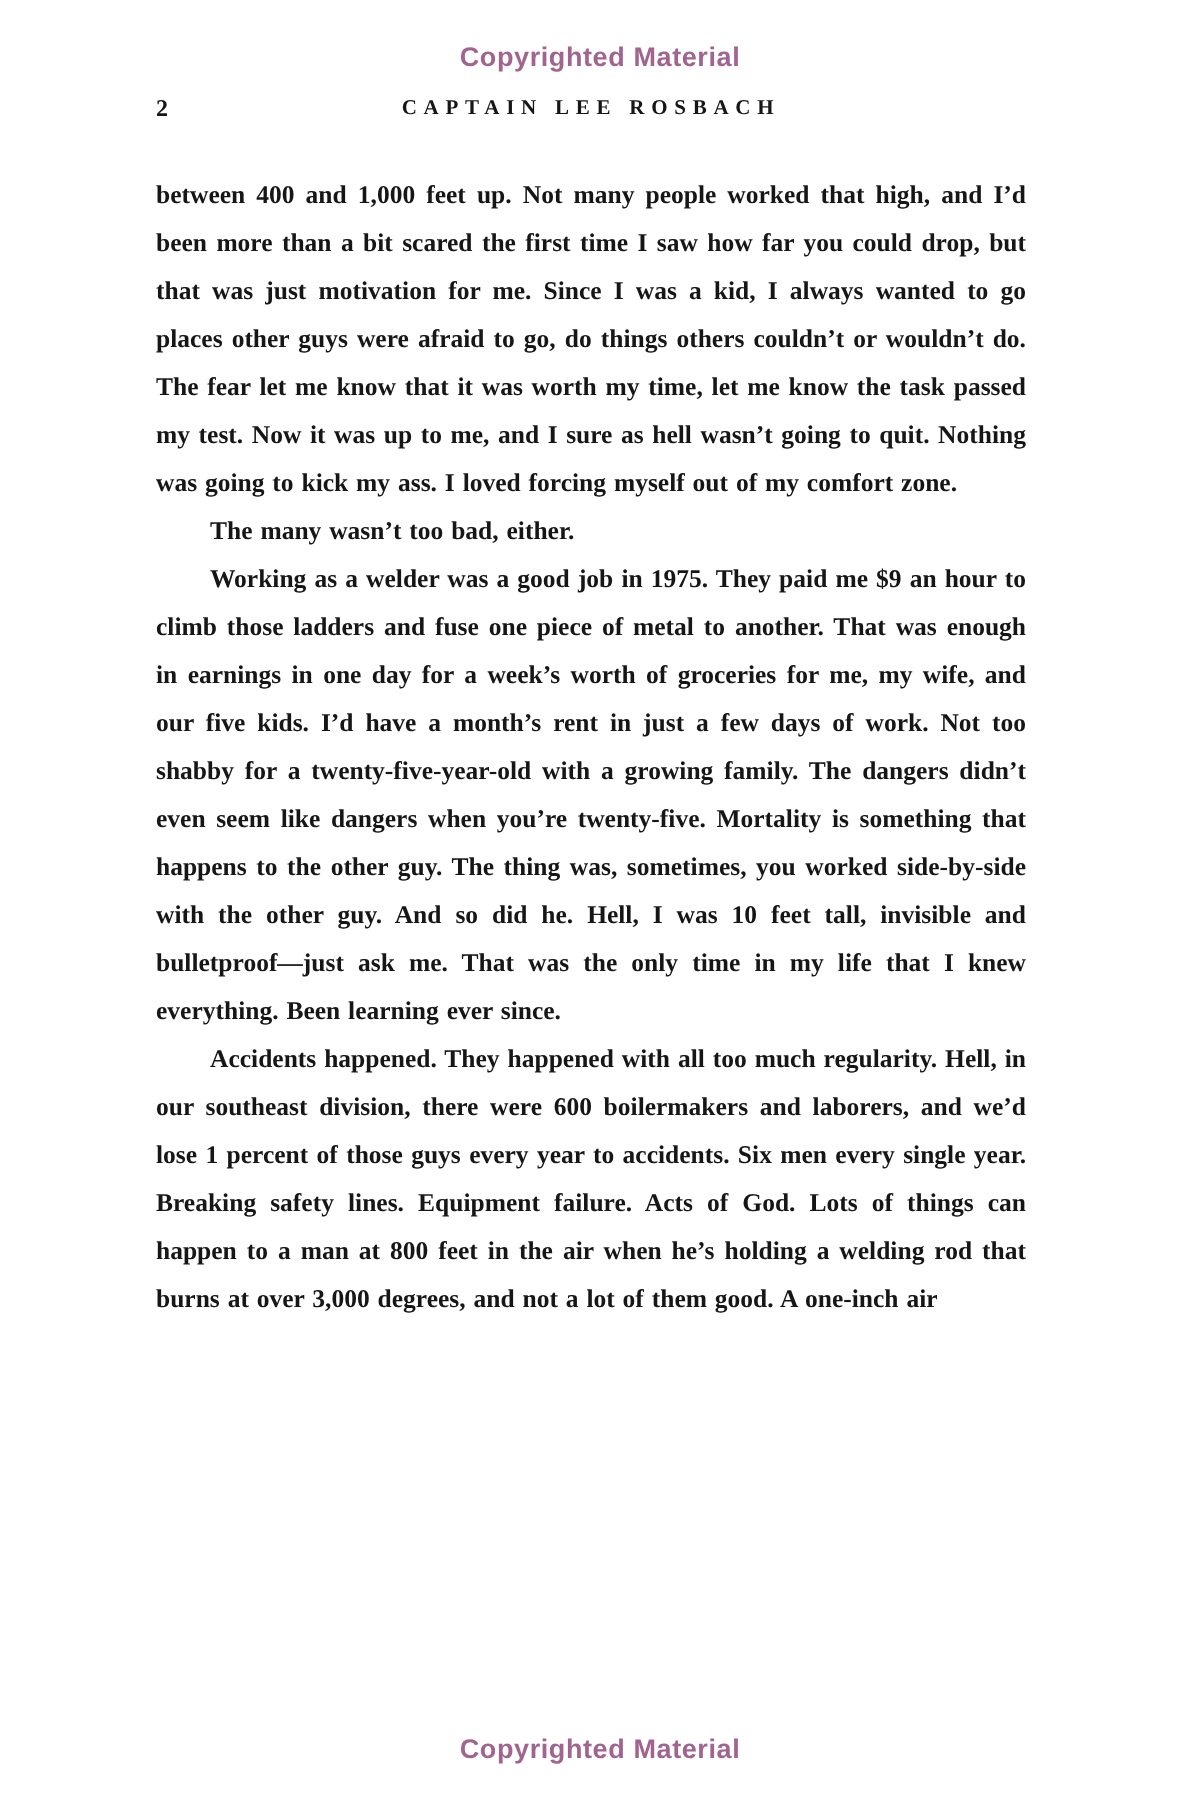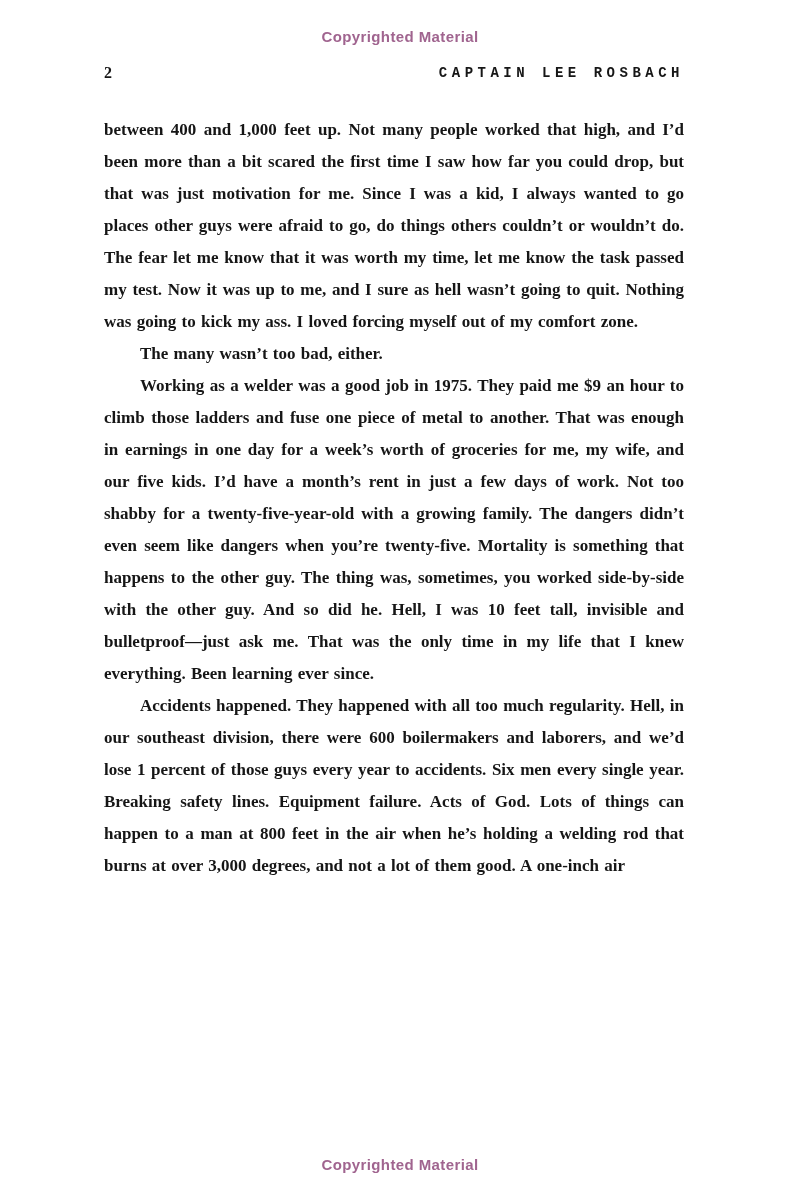--- a/index.html
+++ b/index.html
@@ -14,21 +14,21 @@
     background: #ffffff;
     overflow: hidden;
     font-family: "Liberation Serif", serif;
   }
   .notice {
     position: absolute;
     left: 0;
     width: 100%;
     text-align: center;
     font-family: "Liberation Sans", sans-serif;
-    font-size: 15px;
+    font-size: 18px;
     font-weight: bold;
     letter-spacing: 0.4px;
     color: #a0648f; 
   }
   .notice.top { top: 28px; }
   .notice.bottom { top: 1156px; }
   .running-head {
     position: absolute;
     top: 64px;
     left: 104px;
@@ -42,22 +42,22 @@
     font-family: "Liberation Serif", serif;
     font-size: 16px;
     font-weight: bold;
     color: #161616;
   }
   .running-title {
     position: absolute;
     left: 0;
     width: 100%;
     top: 1px;
-    text-align: right;
-    font-family: Liberation Mono, monospace;
+    text-align: center;
+    font-family: Liberation Serif, serif;
     font-size: 14px;
     font-weight: bold;
     letter-spacing: 4.5px;
     color: #161616;
   }
   .body-text {
     position: absolute;
     top: 114px;
     left: 104px;
     width: 580px;

